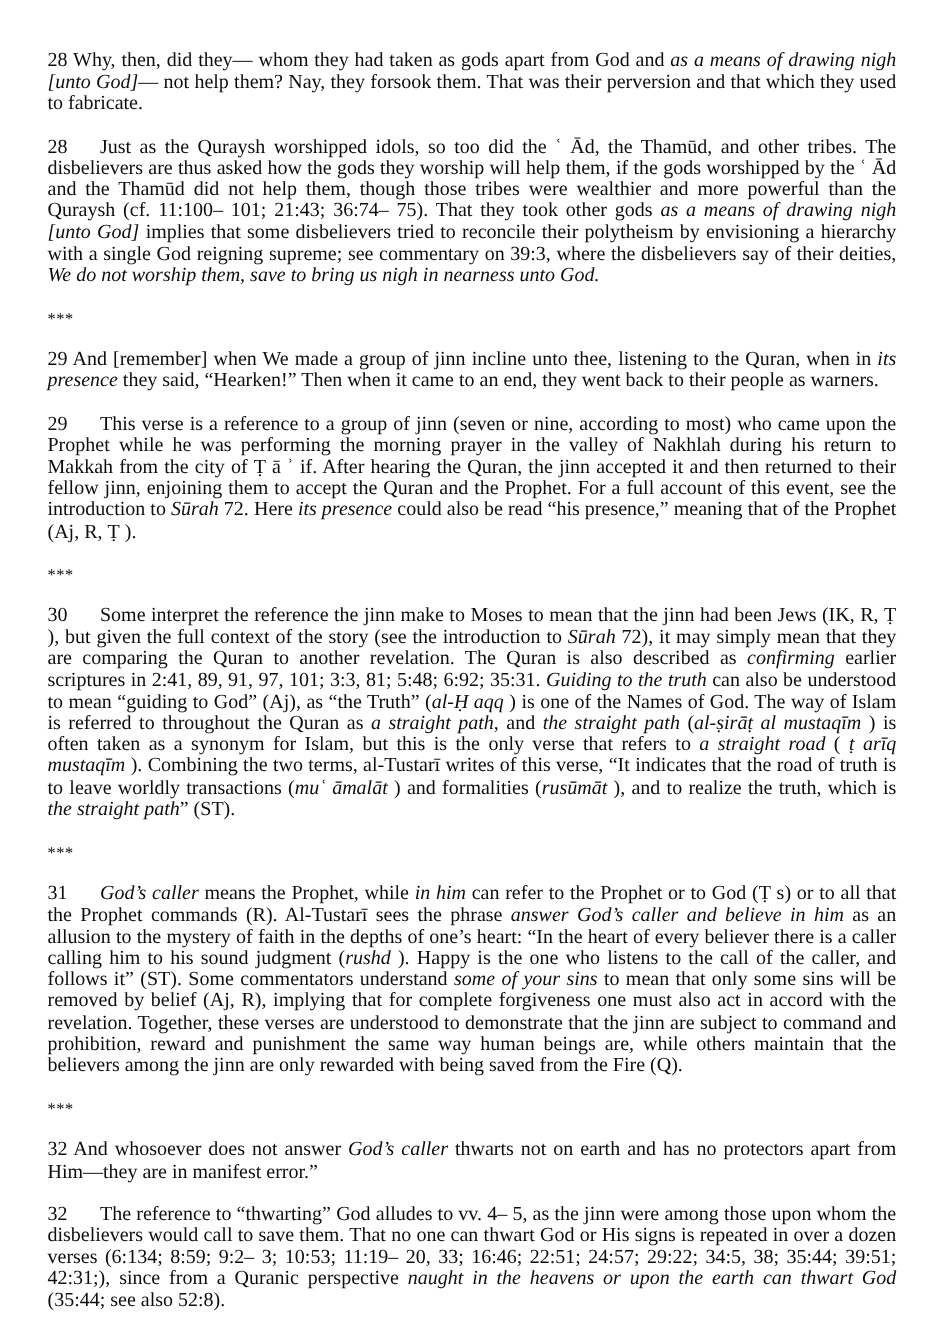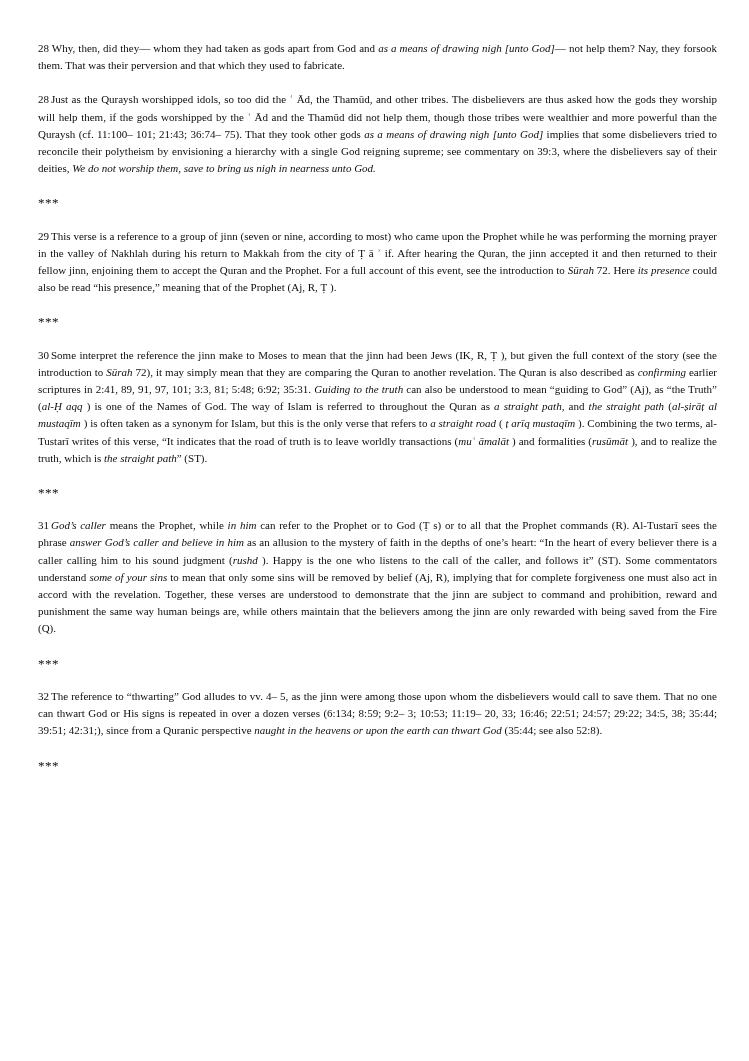--- a/index.html
+++ b/index.html
@@ -17,51 +17,53 @@
     width: 749px;
     height: 1061px;
     margin: 0 auto;
     background: #ffffff;
     overflow: hidden;
     box-sizing: border-box;
     padding: 40px 32px 0 38px;
   }
   .verse,
   .commentary {
-    font-size: 11px;
+    font-size: 16px;
     line-height: 17.2px;
     text-align: justify;
     text-justify: inter-word;
     margin: 0 0 17px 0;
     hyphens: none;
   }
   .commentary .cnum {
-    margin-right: 2px;
+    margin-right: 26px;
   }
   .divider {
     font-size: 13.1px;
     line-height: 17.2px;
     letter-spacing: 0.5px;
     margin: 0 0 16px 0;
     text-align: left;
   }
   em, .it {
     font-style: italic;
   }
 </style>
 </head>
 <body style="background: rgb(255, 255, 255);">
 
 <div id="page" style="color: rgb(13, 13, 13);">
   <div id="content-root">
       <p class="verse">28 Why, then, did they— whom they had taken as gods apart from God and <em class="it">as a means of drawing nigh [unto God]</em>— not help them? Nay, they forsook them. That was their perversion and that which they used to fabricate.</p>
       <p class="commentary"><span class="cnum">28</span><span class="ctext">Just as the Quraysh worshipped idols, so too did the ʿ Ād, the Thamūd, and other tribes. The disbelievers are thus asked how the gods they worship will help them, if the gods worshipped by the ʿ Ād and the Thamūd did not help them, though those tribes were wealthier and more powerful than the Quraysh (cf. 11:100– 101; 21:43; 36:74– 75). That they took other gods <em class="it">as a means of drawing nigh [unto God]</em> implies that some disbelievers tried to reconcile their polytheism by envisioning a hierarchy with a single God reigning supreme; see commentary on 39:3, where the disbelievers say of their deities, <em class="it">We do not worship them, save to bring us nigh in nearness unto God.</em></span></p>
       <div class="divider">***</div>
+      <p class="verse">29 And [remember] when We made a group of jinn incline unto thee, listening to the Quran, when in <em class="it">its presence</em> they said, “Hearken!” Then when it came to an end, they went back to their people as warners.</p>
       <p class="commentary"><span class="cnum">29</span><span class="ctext">This verse is a reference to a group of jinn (seven or nine, according to most) who came upon the Prophet while he was performing the morning prayer in the valley of Nakhlah during his return to Makkah from the city of Ṭ ā ʾ if. After hearing the Quran, the jinn accepted it and then returned to their fellow jinn, enjoining them to accept the Quran and the Prophet. For a full account of this event, see the introduction to <em class="it">Sūrah</em> 72. Here <em class="it">its presence</em> could also be read “his presence,” meaning that of the Prophet (Aj, R, Ṭ ).</span></p>
       <div class="divider">***</div>
       <p class="commentary"><span class="cnum">30</span><span class="ctext">Some interpret the reference the jinn make to Moses to mean that the jinn had been Jews (IK, R, Ṭ ), but given the full context of the story (see the introduction to <em class="it">Sūrah</em> 72), it may simply mean that they are comparing the Quran to another revelation. The Quran is also described as <em class="it">confirming</em> earlier scriptures in 2:41, 89, 91, 97, 101; 3:3, 81; 5:48; 6:92; 35:31. <em class="it">Guiding to the truth</em> can also be understood to mean “guiding to God” (Aj), as “the Truth” (<em class="it">al-Ḥ aqq</em> ) is one of the Names of God. The way of Islam is referred to throughout the Quran as <em class="it">a straight path</em>, and <em class="it">the straight path</em> (<em class="it">al-ṣirāṭ al mustaqīm</em> ) is often taken as a synonym for Islam, but this is the only verse that refers to <em class="it">a straight road</em> ( <em class="it">ṭ arīq mustaqīm</em> ). Combining the two terms, al-Tustarī writes of this verse, “It indicates that the road of truth is to leave worldly transactions (<em class="it">muʿ āmalāt</em> ) and formalities (<em class="it">rusūmāt</em> ), and to realize the truth, which is <em class="it">the straight path</em>” (ST).</span></p>
       <div class="divider">***</div>
       <p class="commentary"><span class="cnum">31</span><span class="ctext"><em class="it">God’s caller</em> means the Prophet, while <em class="it">in him</em> can refer to the Prophet or to God (Ṭ s) or to all that the Prophet commands (R). Al-Tustarī sees the phrase <em class="it">answer God’s caller and believe in him</em> as an allusion to the mystery of faith in the depths of one’s heart: “In the heart of every believer there is a caller calling him to his sound judgment (<em class="it">rushd</em> ). Happy is the one who listens to the call of the caller, and follows it” (ST). Some commentators understand <em class="it">some of your sins</em> to mean that only some sins will be removed by belief (Aj, R), implying that for complete forgiveness one must also act in accord with the revelation. Together, these verses are understood to demonstrate that the jinn are subject to command and prohibition, reward and punishment the same way human beings are, while others maintain that the believers among the jinn are only rewarded with being saved from the Fire (Q).</span></p>
       <div class="divider">***</div>
+      <p class="verse">32 And whosoever does not answer <em class="it">God’s caller</em> thwarts not on earth and has no protectors apart from Him—they are in manifest error.”</p>
       <p class="commentary"><span class="cnum">32</span><span class="ctext">The reference to “thwarting” God alludes to vv. 4– 5, as the jinn were among those upon whom the disbelievers would call to save them. That no one can thwart God or His signs is repeated in over a dozen verses (6:134; 8:59; 9:2– 3; 10:53; 11:19– 20, 33; 16:46; 22:51; 24:57; 29:22; 34:5, 38; 35:44; 39:51; 42:31;), since from a Quranic perspective <em class="it">naught in the heavens or upon the earth can thwart God</em> (35:44; see also 52:8).</span></p>
       <div class="divider">***</div>
     </div>
 </div>
 
 </body></html>

